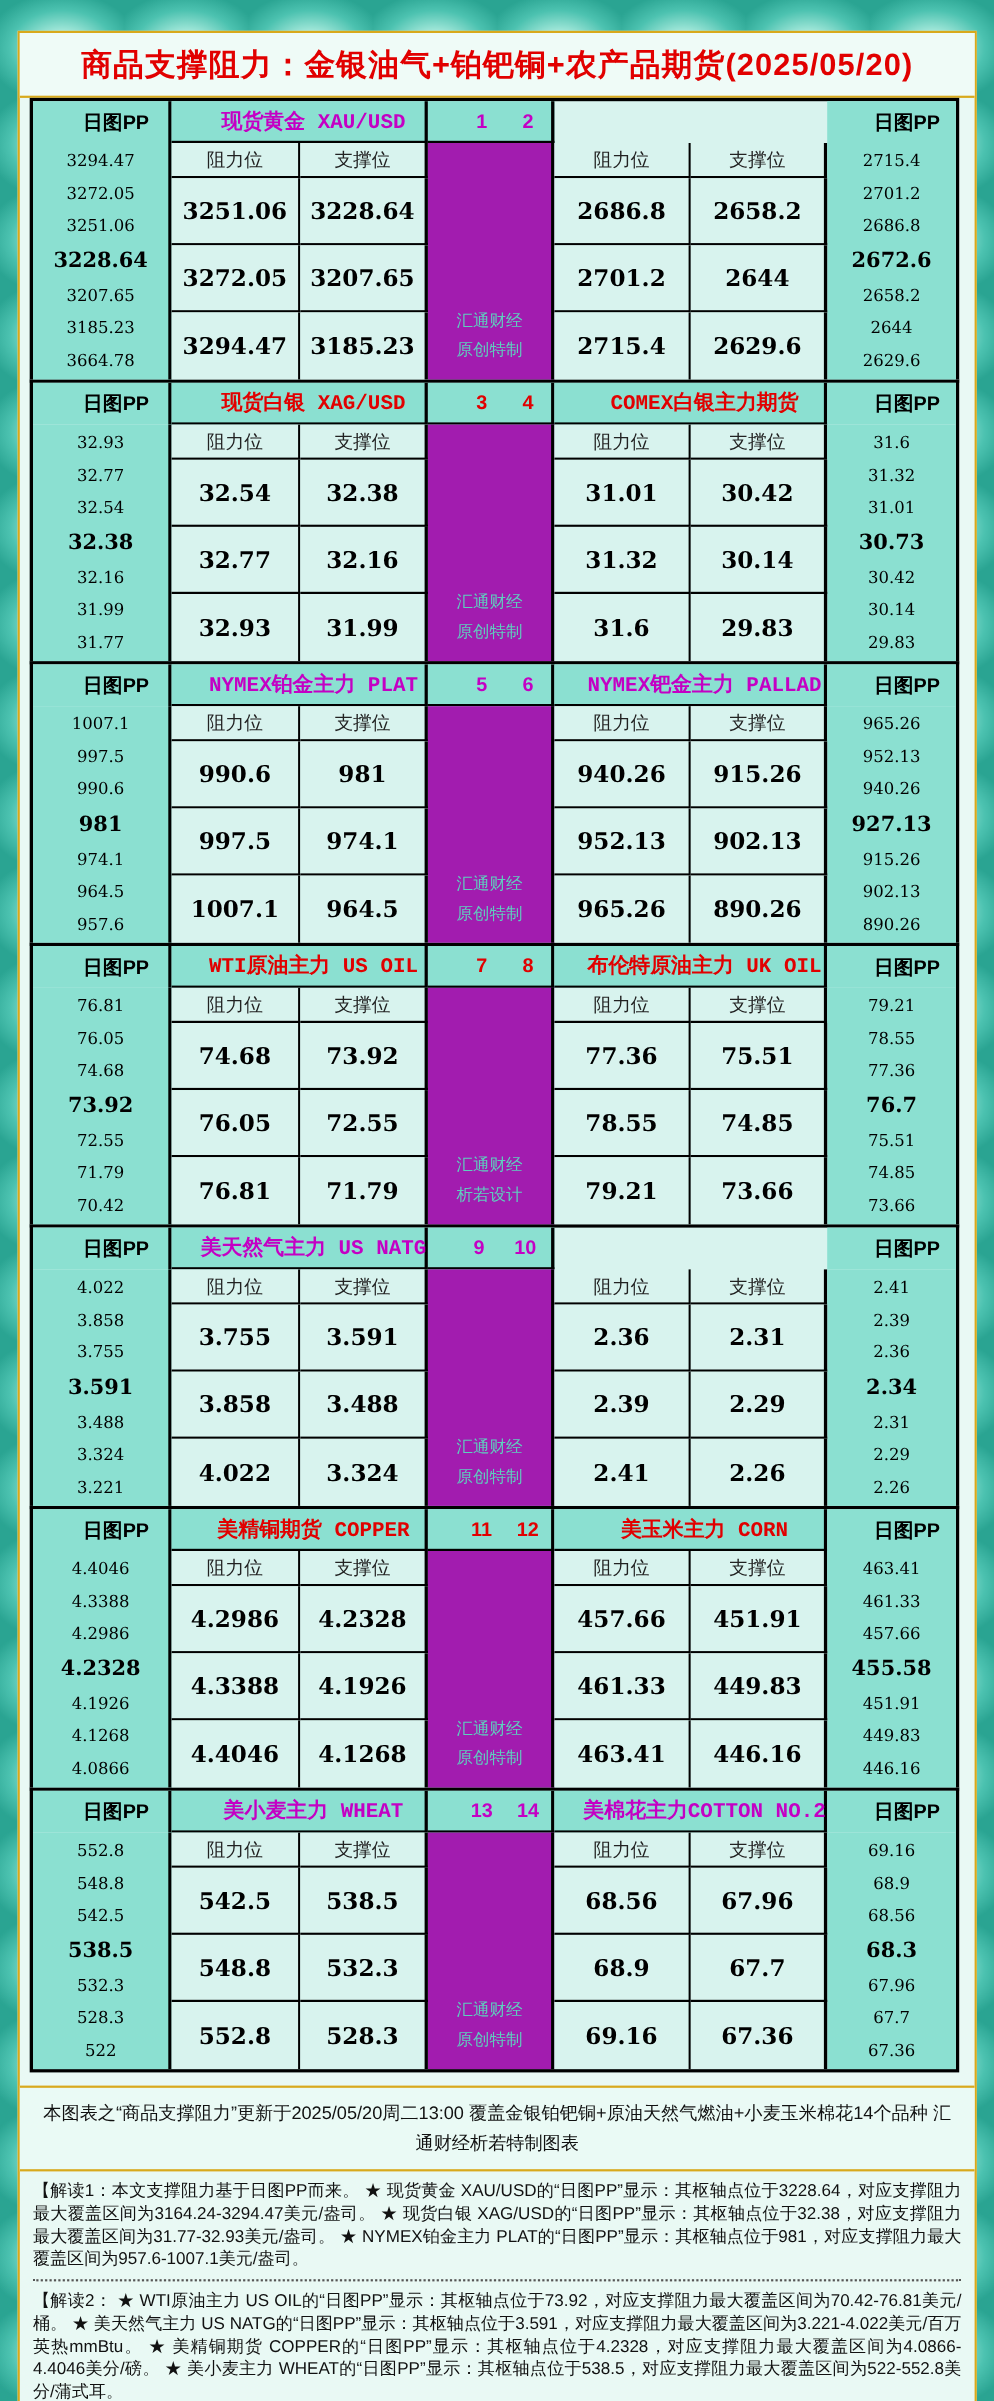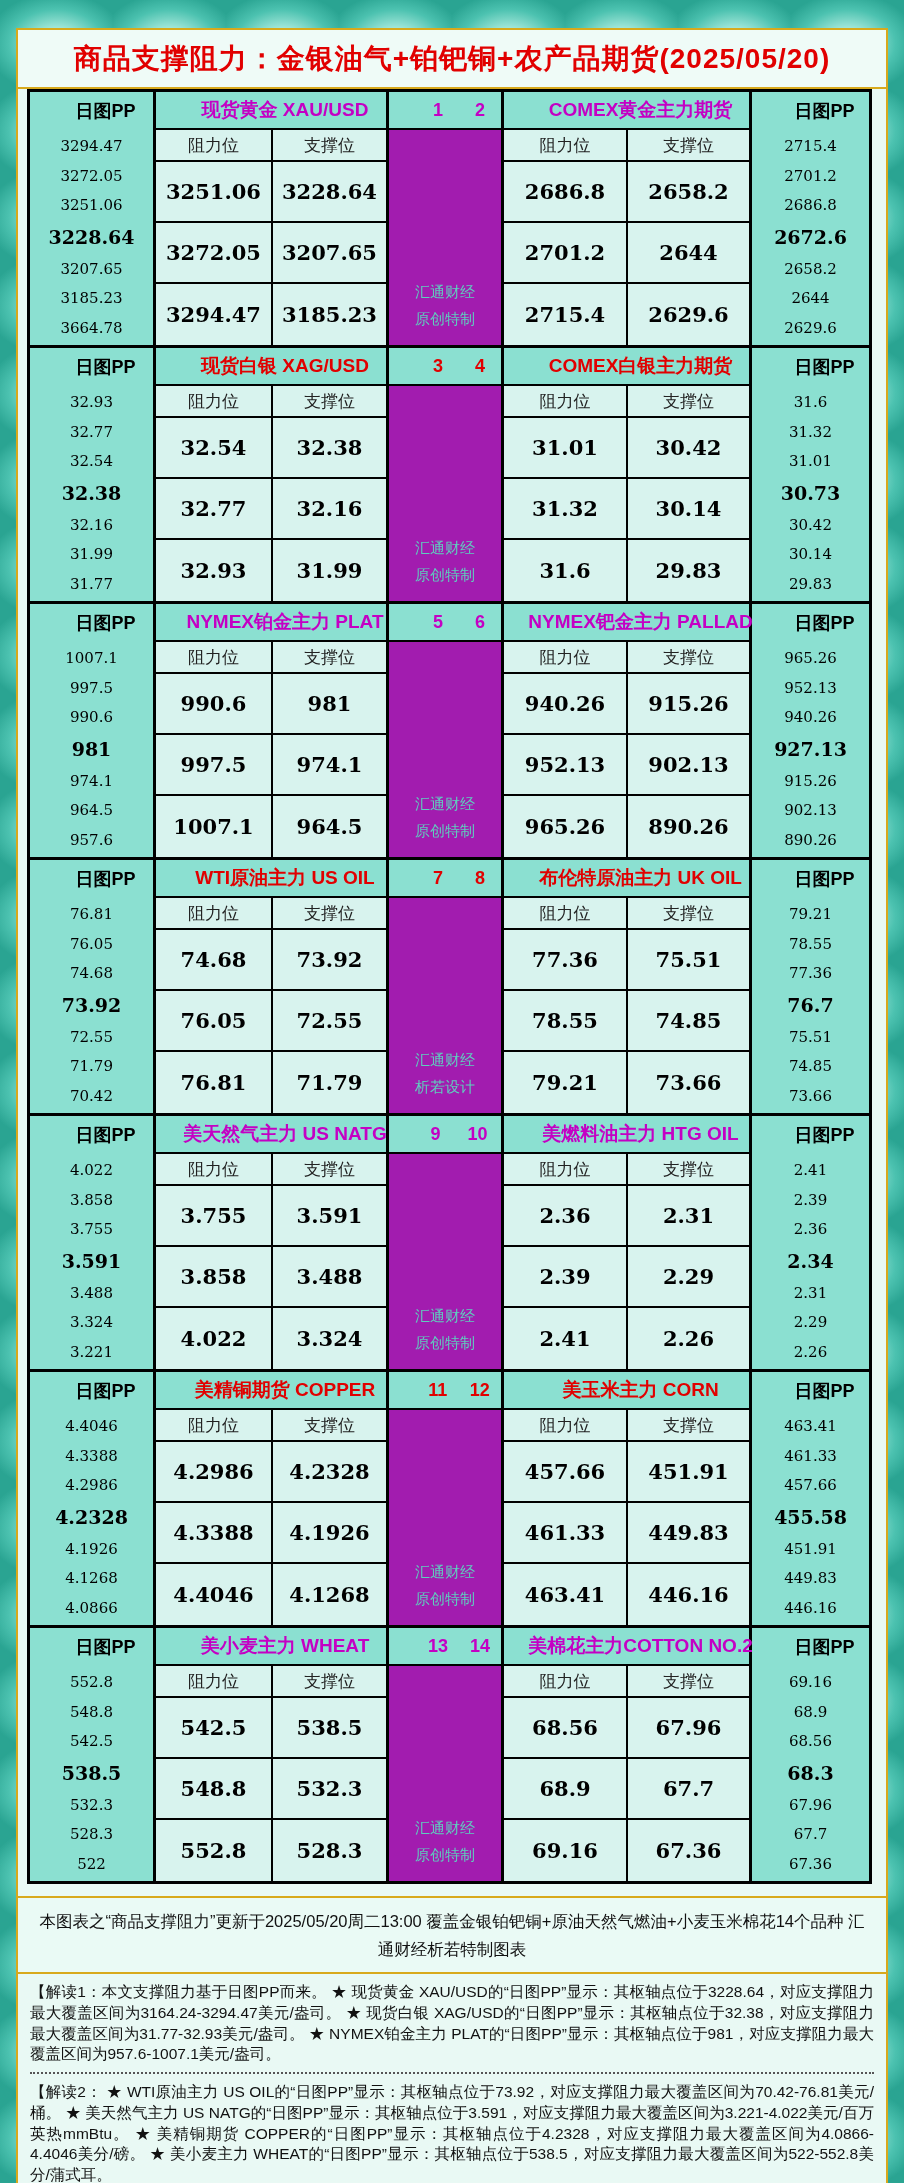--- a/index.html
+++ b/index.html
@@ -32,21 +32,21 @@
     grid-template-columns:126px 117px 116px 115px 124px 124px 1fr;
     grid-template-rows:38px 32px 61px 61px 61px;
   }
   .block + .block{margin-top:-3px;}
   .cell{box-sizing:border-box;display:flex;align-items:center;justify-content:center;}
   .teal{background:#8be0d1;padding-left:28px;}
   .accent{color:var(--accent);}
   .side-hd{font-weight:bold;font-size:18px;color:#000;}
   .l-side-hd{grid-column:1;grid-row:1;border-right:3px solid #000;}
   .r-side-hd{grid-column:7;grid-row:1;}
-  .tbl-title{font-weight:bold;font-size:19px;border-bottom:2px solid #000;white-space:nowrap;}
+  .tbl-title{font-weight:bold;font-size:19px;border-bottom:2px solid #000;white-space:nowrap;font-family:Liberation Mono, monospace;}
   .l-title{grid-column:2/span 2;grid-row:1;border-right:3px solid #000;}
   .r-title{grid-column:5/span 2;grid-row:1;border-right:3px solid #000;}
   .center-hd{
     grid-column:4;grid-row:1;border-right:3px solid #000;border-bottom:2px solid #000;
     display:flex;justify-content:space-around;align-items:center;
     font-weight:bold;font-size:18px;
   }
   .side-list{
     flex-direction:column;justify-content:space-around;align-items:center;
     padding:2px 0;font-family:"DejaVu Serif", serif;font-size:15px;color:#000;
@@ -94,21 +94,20 @@
   <div class="title-strip">商品支撑阻力：金银油气+铂钯铜+农产品期货(2025/05/20)</div>
 
   <div id="blocks">
   <section class="block" style="--accent: #c400c4;">
     <div class="cell teal side-hd l-side-hd">日图PP</div>
     <div class="cell teal tbl-title l-title accent">现货黄金 XAU/USD</div>
     <div class="cell teal center-hd">
       <span class="accent">1</span>
       <span class="accent">2</span>
     </div>
-    <div class="cell teal tbl-title r-title accent">COMEX黄金主力期货</div>
     <div class="cell teal side-hd r-side-hd">日图PP</div>
 
     <div class="cell teal side-list l-list">
       <div class="pp-level">3294.47</div>
       <div class="pp-level">3272.05</div>
       <div class="pp-level">3251.06</div>
       <div class="pp-level pivot">3228.64</div>
       <div class="pp-level">3207.65</div>
       <div class="pp-level">3185.23</div>
       <div class="pp-level">3664.78</div>
@@ -318,21 +317,20 @@
     <div class="cell val v-c6 r5">73.66</div>
   </section>
 
   <section class="block" style="--accent: #c400c4;">
     <div class="cell teal side-hd l-side-hd">日图PP</div>
     <div class="cell teal tbl-title l-title accent">美天然气主力 US NATG</div>
     <div class="cell teal center-hd">
       <span class="accent">9</span>
       <span class="accent">10</span>
     </div>
-    <div class="cell teal tbl-title r-title accent">美燃料油主力 HTG OIL</div>
     <div class="cell teal side-hd r-side-hd">日图PP</div>
 
     <div class="cell teal side-list l-list">
       <div class="pp-level">4.022</div>
       <div class="pp-level">3.858</div>
       <div class="pp-level">3.755</div>
       <div class="pp-level pivot">3.591</div>
       <div class="pp-level">3.488</div>
       <div class="pp-level">3.324</div>
       <div class="pp-level">3.221</div>

